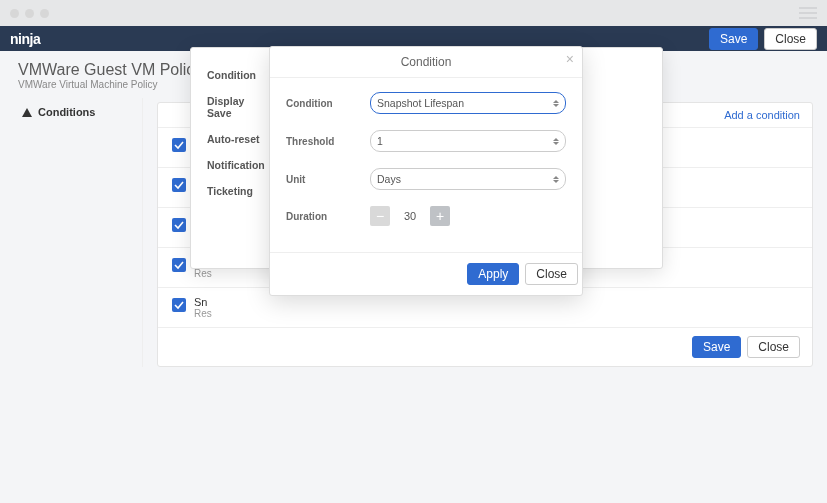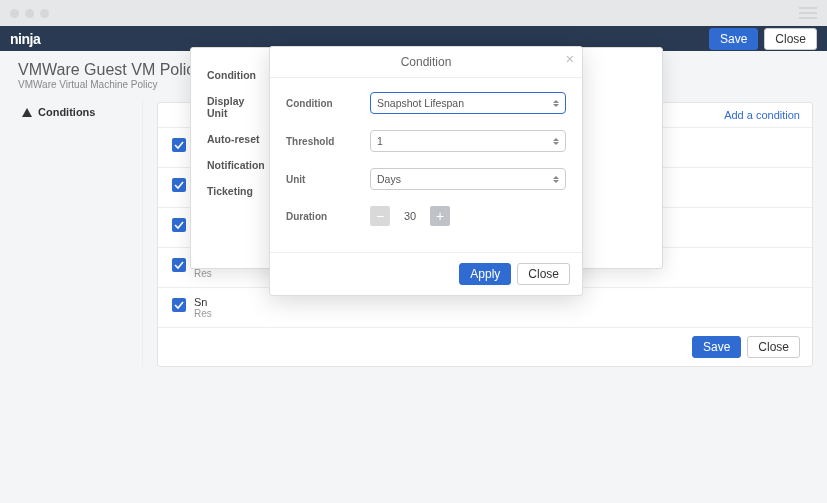--- a/index.html
+++ b/index.html
@@ -91,36 +91,36 @@
   position: relative; text-align: center; padding: 8px 0; border-bottom: 1px solid #eee;
   font-size: 12px; color: #666;
 }
 .modal2-close {
   position: absolute; right: 8px; top: 5px; color: #bbb; font-size: 14px; line-height: 1; cursor: pointer;
 }
 .modal2-body { padding: 14px 16px 10px; }
 .frow { display: flex; align-items: center; margin-bottom: 16px; }
 .flabel { width: 84px; font-size: 10px; font-weight: 600; color: #6a6a6a; }
 .fselect {
-  flex: 1; height: 22px; border: 1px solid #ccc; border-radius: 4px;
+  flex: 1; height: 22px; border: 1px solid #ccc; border-radius: 10px;
   display: flex; align-items: center; justify-content: space-between;
   padding: 0 6px; font-size: 10.5px; color: #555; background: #fff;
   position: relative;
 }
 .fselect.highlight { border-color: #2f6bd1; }
 .updown { display: flex; flex-direction: column; gap: 0px; }
 .updown span { width:0;height:0;border-left:3px solid transparent;border-right:3px solid transparent; }
 .up { border-bottom:3px solid #888; margin-bottom:1px;}
 .down { border-top:3px solid #888; }
 .stepper { display: flex; align-items: center; gap: 6px; }
 .stepbtn { width: 20px; height: 20px; border-radius: 2px; display:flex;align-items:center;justify-content:center; font-size:14px; color:#fff; }
 .stepbtn.dis { background:#d9d9d9; }
 .stepbtn.en { background:#bfc2c6; }
 .stepval { width: 28px; text-align: center; font-size: 11px; color: #555; }
-.modal2-footer { display:flex; justify-content:flex-end; gap:6px; padding: 10px 12px; border-top:1px solid #eee; }
+.modal2-footer { display:flex; justify-content:flex-end; gap:6px; padding: 10px 4px; border-top:1px solid #eee; }
 </style>
 </head>
 <body>
 
 <div class="window-chrome">
   <div class="traffic">
     <span></span>
       <span></span>
       <span></span>
   </div>
@@ -217,21 +217,21 @@
         <button class="btn btn-default">Close</button>
       </div>
     </div>
   </div>
 </div>
 
 <div class="modal1">
   <div class="modal1-body">
     <div class="sidetabs">
       <div class="sidetab">Condition</div>
-      <div class="sidetab">Display Unit</div>
+      <div class="sidetab">Display Save</div>
       <div class="sidetab">Auto-reset</div>
       <div class="sidetab">Notification</div>
       <div class="sidetab">Ticketing</div>
     </div>
   </div>
 </div>
 
 <div class="modal2">
   <div class="modal2-header">
     <span>Condition</span>

